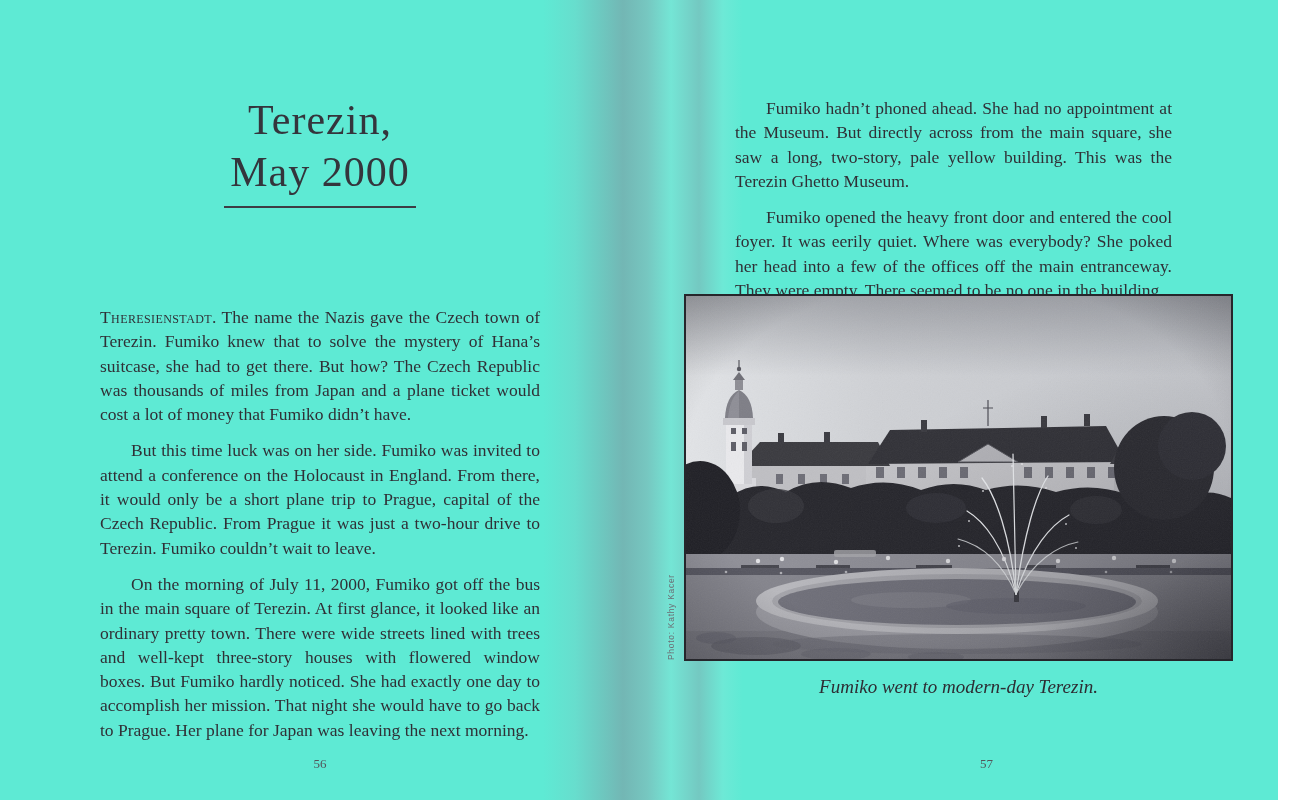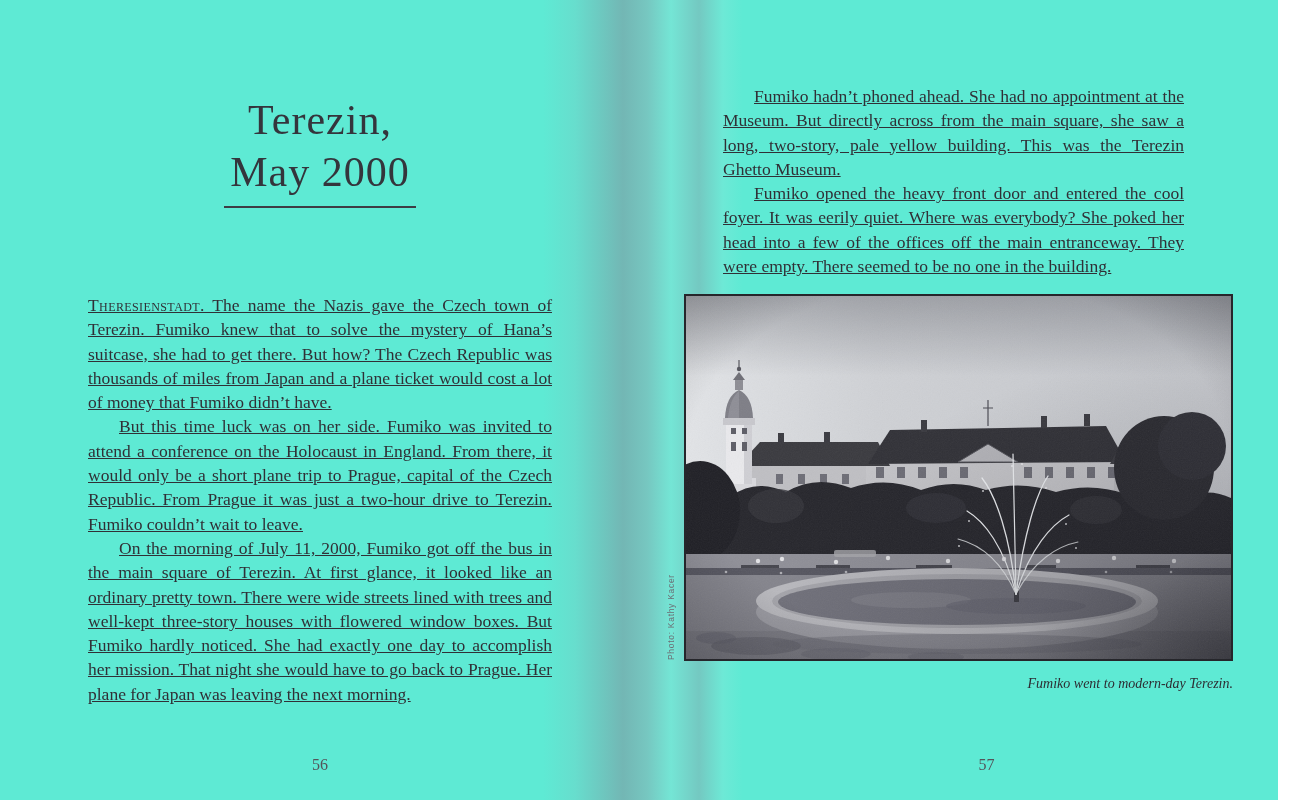--- a/index.html
+++ b/index.html
@@ -16,25 +16,25 @@
   }
   .chapter-title .t1{display:block;}
   .chapter-title .t2{display:inline-block;border-bottom:2.5px solid #3d3d44;padding:0 6px 8px;}
   
   .body-text{
     position:absolute;text-align:justify;
     font-size:17.5px;line-height:24.3px;color:#303036;
   }
   .left-body{left:88px;top:293px;width:464px;}
   .right-body{left:723px;top:84px;width:461px;}
-  .body-text p{margin:0;text-decoration:underline;}
+  .body-text p{margin:12px;}
   .body-text p.ind{text-indent:31px;}
   .smallcaps{font-variant:small-caps;letter-spacing:0.4px;}
   
-  .pagenum{position:absolute;top:756px;font-size:16px;color:#54545a;text-align:center;}
+  .pagenum{position:absolute;top:756px;font-size:13px;color:#54545a;text-align:center;}
   .pagenum.left{left:88px;width:464px;}
   .pagenum.right{left:756px;width:461px;}
   
   .gutter{
     position:absolute;left:543px;top:0;width:200px;height:800px;pointer-events:none;
     background:linear-gradient(90deg,
       rgba(150,157,170,0) 0%,
       rgba(150,157,170,0.16) 16%,
       rgba(132,140,154,0.55) 40%,
       rgba(148,156,168,0.45) 52%,
@@ -48,22 +48,22 @@
     position:absolute;left:684px;top:294px;width:549px;height:367px;margin:0;
     border:2px solid #26262b;box-sizing:border-box;background:#c9cbce;
   }
   .photo svg{display:block;width:100%;height:100%;}
   .photo-credit{
     position:absolute;left:666px;top:660px;transform-origin:0 0;transform:rotate(-90deg);
     font-size:8.5px;letter-spacing:0.7px;color:#6d6d74;white-space:nowrap;
     font-family:"Liberation Sans", sans-serif;
   }
   .caption{
-    position:absolute;left:684px;top:676px;width:549px;text-align:right;
-    font-style:italic;font-size:14px;color:#2d2d33;
+    position:absolute;left:684px;top:676px;width:549px;text-align:center;
+    font-style:italic;font-size:19px;color:#2d2d33;
   }
 </style>
 </head>
 <body>
 
 <div class="spread">
 
   <section>
     <h1 class="chapter-title">
       <span class="t1">Terezin,</span>

